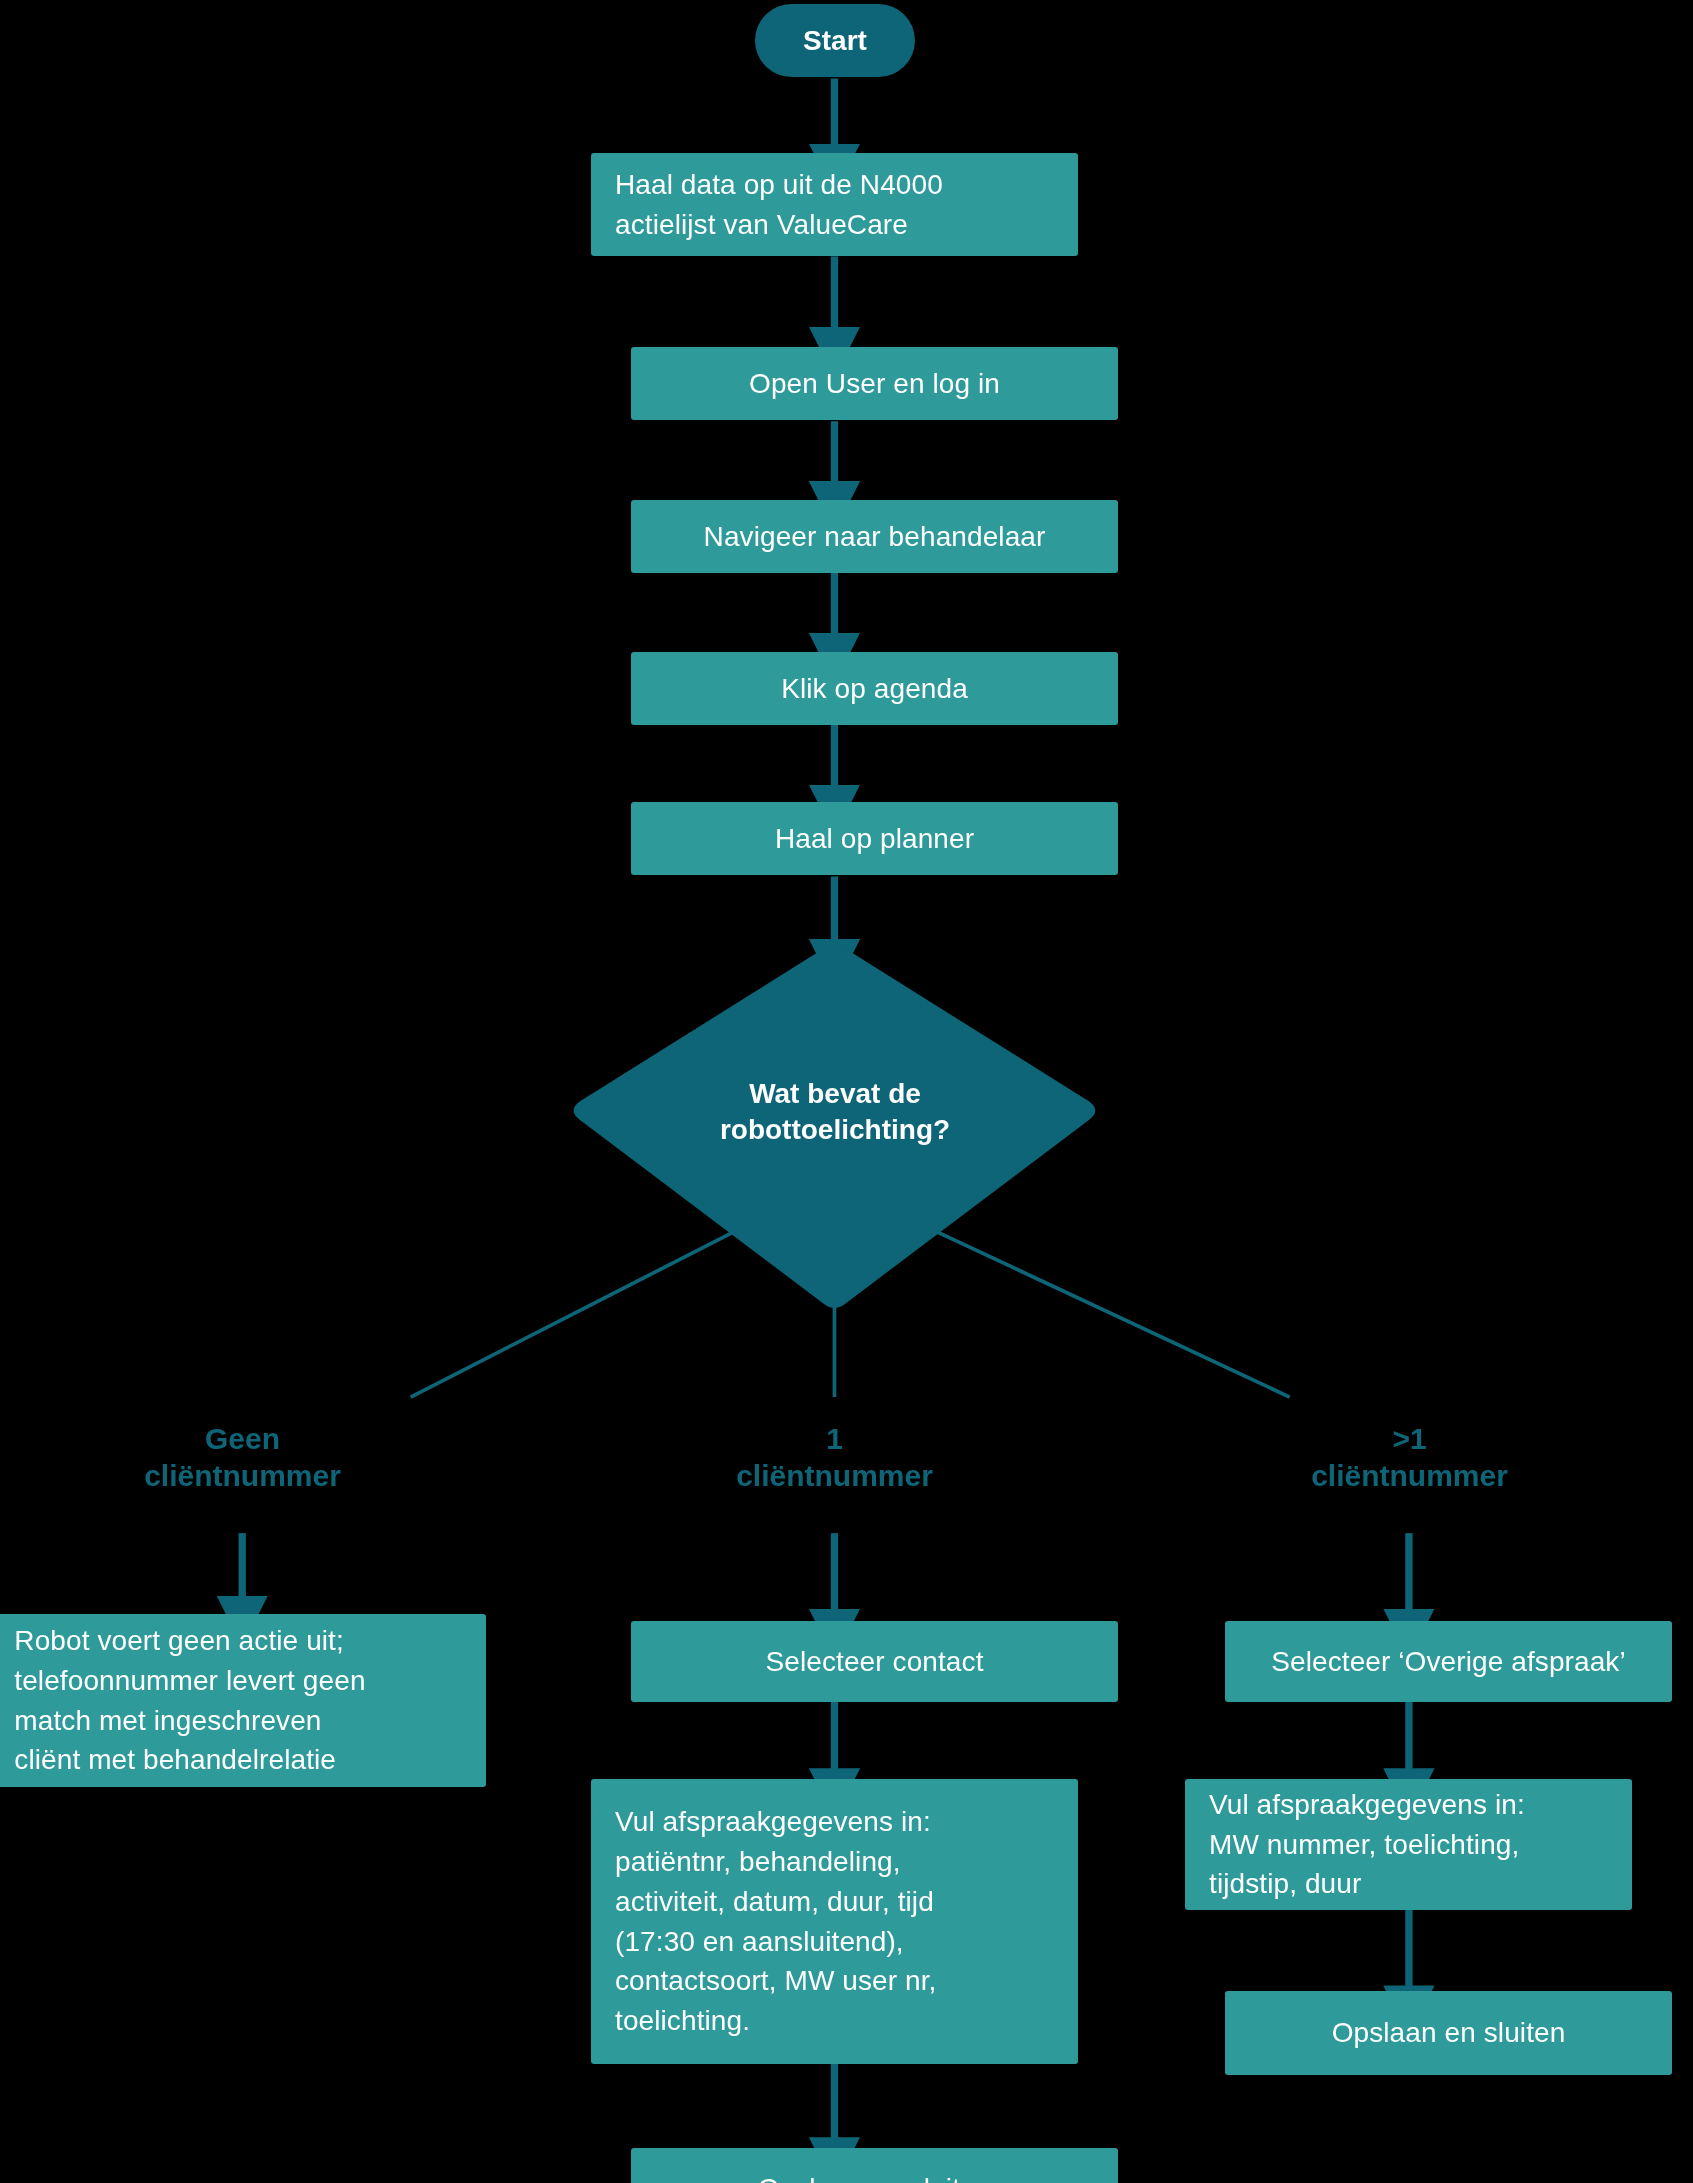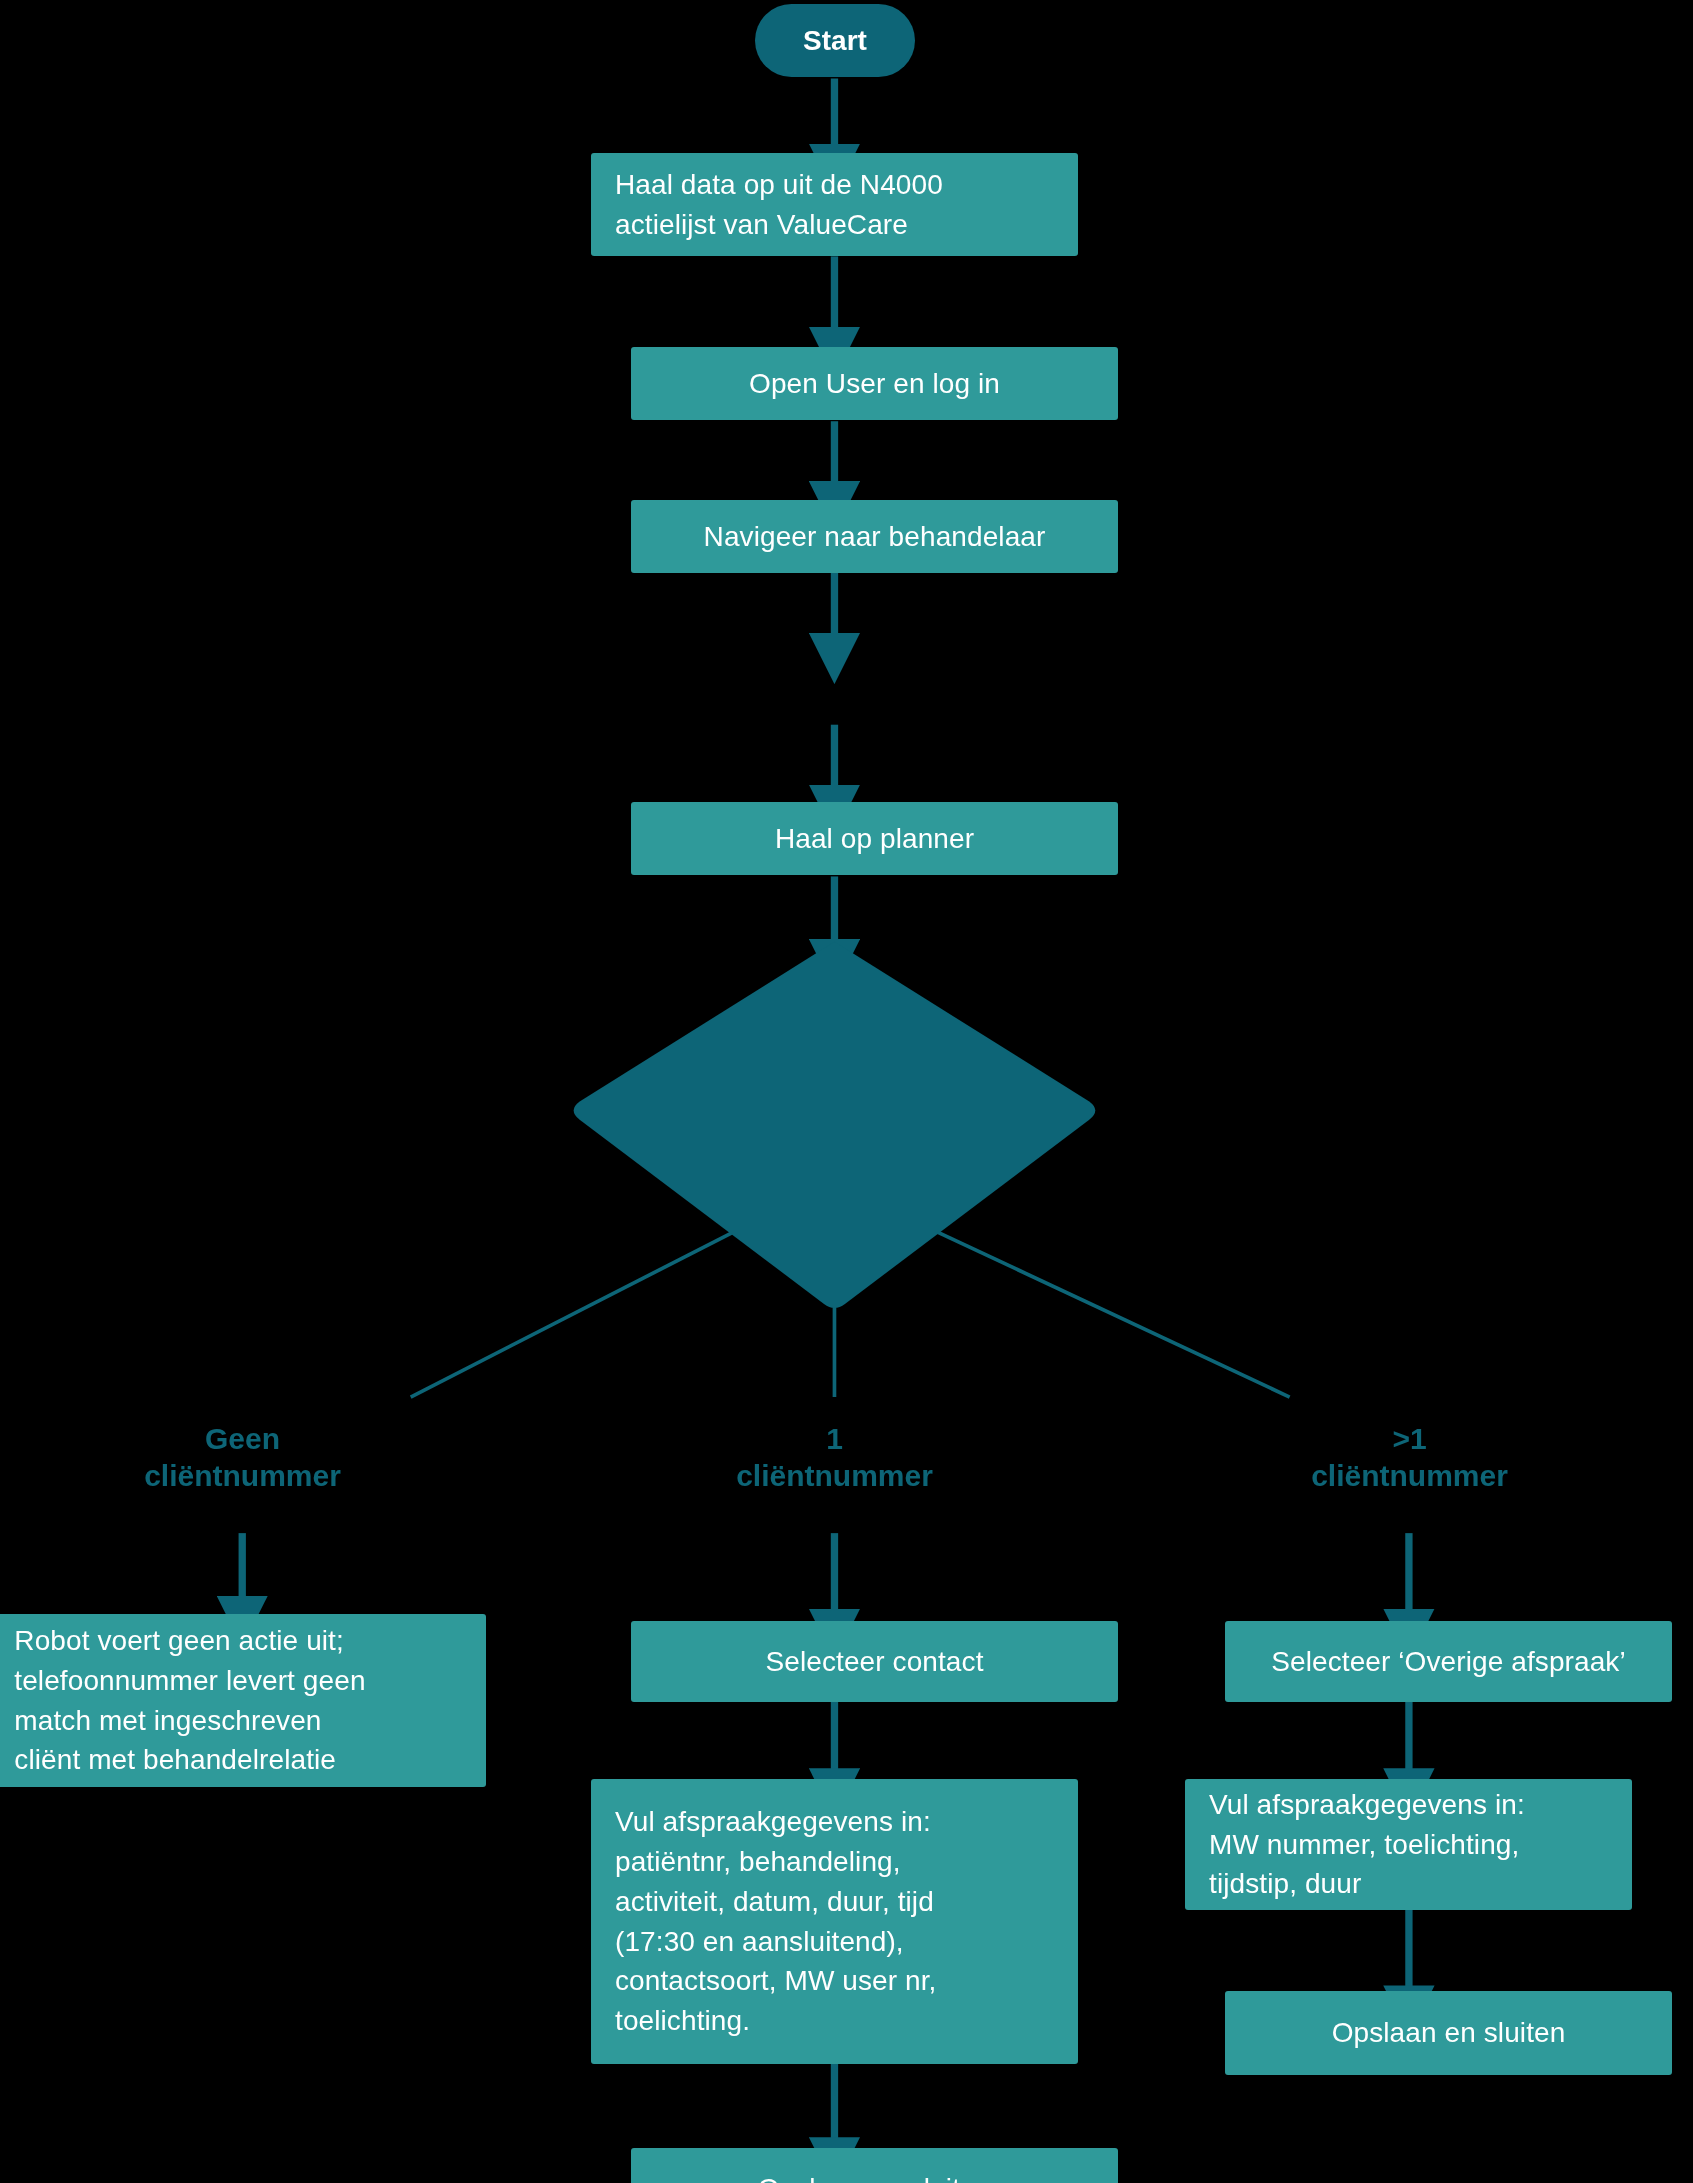--- a/index.html
+++ b/index.html
@@ -140,25 +140,32 @@
   </div>
 
   <div class="node center-txt" style="left:591px; top:347px; width:487px; height:73px; padding:0 21px;">
     <span>Open User en log in</span>
   </div>
 
   <div class="node center-txt" style="left:591px; top:500px; width:487px; height:73px; padding:0 21px;">
     <span>Navigeer naar behandelaar</span>
   </div>
 
+  <div class="node center-txt" style="left:591px; top:652px; width:487px; height:73px; padding:0 21px;">
+    <span>Klik op agenda</span>
+  </div>
 
   <div class="node center-txt" style="left:591px; top:802px; width:487px; height:73px; padding:0 21px;">
     <span>Haal op planner</span>
   </div>
 
+  <div class="diamond-wrap" style="left:568px; top:942px; width:534px; height:370px;">
+    <div class="diamond-label" style="top:134px;">Wat bevat de
+robottoelichting?</div>
+  </div>
 
   <div class="branch-label" style="left:70px; top:1421px; width:345px;">Geen
 cliëntnummer</div>
 
   <div class="branch-label" style="left:662px; top:1421px; width:345px;">1
 cliëntnummer</div>
 
   <div class="branch-label" style="left:1237px; top:1421px; width:345px;">&gt;1
 cliëntnummer</div>
 

